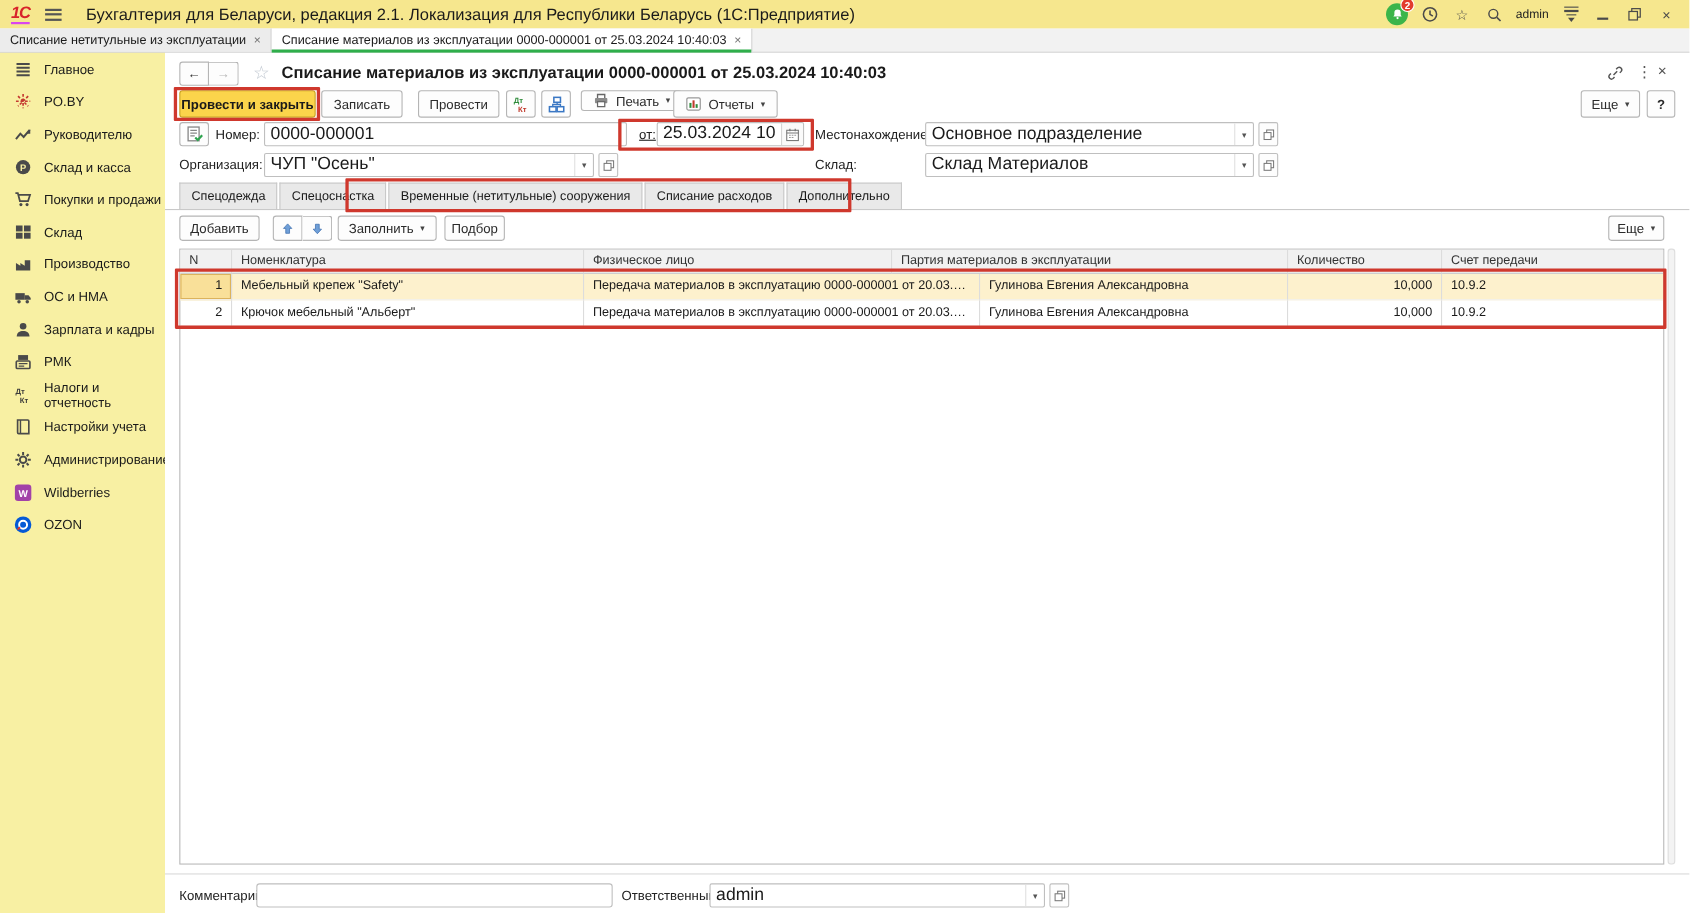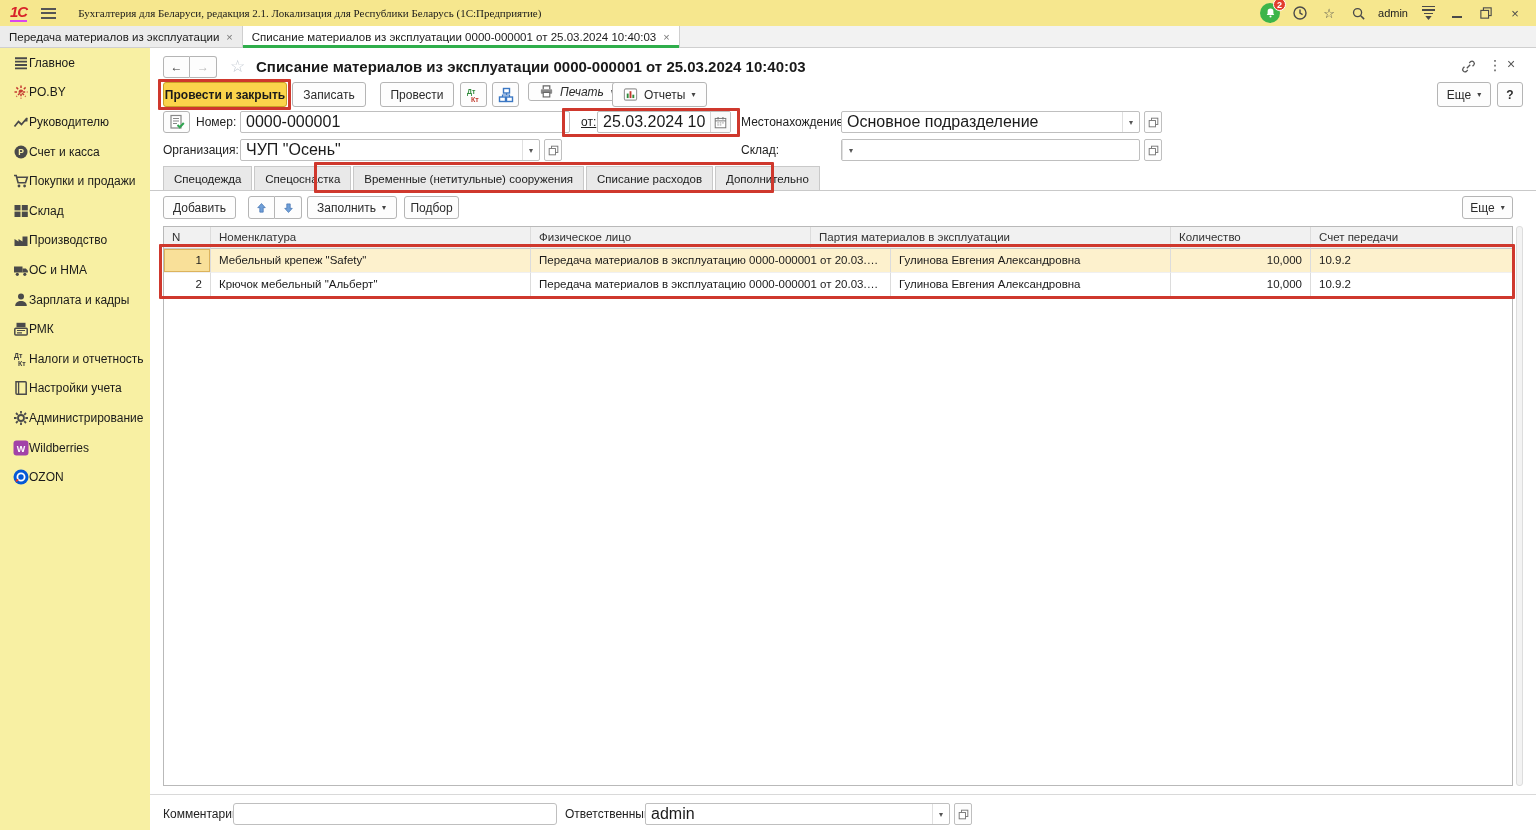--- a/index.html
+++ b/index.html
@@ -10,21 +10,21 @@
     -webkit-font-smoothing:antialiased;
   }
   
   .titlebar { position:absolute; left:0; top:0; width:1536px; height:26px;
     background:#f6e78e; display:flex; align-items:center; }
   .logo1c { font-weight:bold; font-size:15px; color:#d8232a; margin-left:10px;
     border-bottom:2px solid #d946ef; line-height:16px; letter-spacing:-1px; font-style:italic; }
   .hamb { width:15px; height:11px; margin-left:14px; border-top:2px solid #555;
     border-bottom:2px solid #555; position:relative; }
   .hamb::after { content:""; position:absolute; left:0; top:2.5px; width:100%; height:2px; background:#555; }
-  .tb-title { font-size:11px; margin-left:22px; color:#1a1a1a;font-family:Liberation Serif, serif; }
+  .tb-title { font-size:15px; margin-left:22px; color:#1a1a1a; }
   .tb-right { margin-left:auto; display:flex; align-items:center; gap:11px; padding-right:12px; }
   .tb-ic { width:18px; height:18px; display:flex; align-items:center; justify-content:center;
     font-size:13px; color:#4a4a4a; cursor:default; position:relative; }
   .bell-wrap { width:20px; height:20px; background:#3cb54a; border-radius:50%;
     display:flex; align-items:center; justify-content:center; position:relative; }
   .badge { position:absolute; top:-5px; right:-6px; min-width:13px; height:13px; background:#e23d2e;
     border-radius:7px; color:#fff; font-size:9px; font-weight:bold; display:flex;
     align-items:center; justify-content:center; padding:0 3px; border:1px solid #fff; }
   .tb-user { font-size:11px; color:#222; }
   .svc-lines { display:flex; flex-direction:column; gap:2px; align-items:center; }
@@ -34,21 +34,21 @@
   
   .tabbar { position:absolute; left:0; top:26px; width:1536px; height:22px; background:#f2f2f2;
     border-bottom:1px solid #cfcfcf; display:flex; }
   .wtab { display:flex; align-items:center; gap:7px; padding:0 9px; font-size:11.5px;
     border-right:1px solid #cfcfcf; background:#ececec; position:relative; cursor:default; }
   .wtab .x { color:#777; font-size:11px; }
   .wtab.active { background:#fff; }
   .wtab.active::after { content:""; position:absolute; left:0; right:0; bottom:-1px; height:3px; background:#2fae4b; }
   
   .sidebar { position:absolute; left:0; top:48px; width:150px; height:782px; background:#f8f0a3; }
-  .side-item { height:29.6px; display:flex; align-items:center; padding-left:13px; gap:0;
+  .side-item { height:29.6px; display:flex; align-items:center; padding-left:13px; gap:11px;
     font-size:12px; color:#1a1a1a; cursor:default; }
   .side-item svg { flex:0 0 auto; }
   
   .main { position:absolute; left:150px; top:48px; width:1386px; height:782px; background:#fff; }
   .abs { position:absolute; }
   .lbl { font-size:12px; color:#222; white-space:nowrap; }
   .btn { display:inline-flex; align-items:center; justify-content:center; gap:6px; height:24px;
     background:#fdfdfd; border:1px solid #b5b5b5; border-radius:3px; font-size:12px; color:#2b2b2b;
     padding:0 10px; cursor:default; white-space:nowrap; }
   .btn.primary { background:#fbd44b; border-color:#c9a227; font-weight:bold; color:#1a1a1a; }
@@ -149,21 +149,21 @@
           <rect x="4" y="1" width="9" height="9" fill="none" stroke="#4a4a4a" stroke-width="1.3"></rect>
           <rect x="1" y="4" width="9" height="9" fill="#f6e78e" stroke="#4a4a4a" stroke-width="1.3"></rect>
         </svg>
     </span>
     <span class="tb-ic">×</span>
   </div>
 </div>
 
 <div class="tabbar">
   <div class="wtab">
-    <span>Передача материалов из эксплуатации</span>
+    <span>Списание нетитульные из эксплуатации</span>
     <span class="x">×</span>
   </div>
   <div class="wtab active">
     <span>Списание материалов из эксплуатации 0000-000001 от 25.03.2024 10:40:03</span>
     <span class="x">×</span>
   </div>
 </div>
 
 <div class="sidebar">
   <div class="side-item">
@@ -183,21 +183,21 @@
         <path d="M1.5 12.5l4-5 3 3 5.5-6.5" fill="none" stroke="#4a4a4a" stroke-width="1.8"></path>
         <path d="M14.5 3.5v4h-4z" fill="#4a4a4a"></path>
       </svg>
     <span>Руководителю</span>
   </div>
   <div class="side-item">
     <svg width="16" height="16" viewBox="0 0 16 16">
         <circle cx="8" cy="8" r="6.5" fill="#4a4a4a"></circle>
         <text x="8" y="11" text-anchor="middle" font-size="8.5" fill="#f8f0a3" font-family="Liberation Sans, sans-serif" font-weight="bold">Р</text>
       </svg>
-    <span>Счет и касса</span>
+    <span>Склад и касса</span>
   </div>
   <div class="side-item">
     <svg width="16" height="16" viewBox="0 0 16 16">
         <path d="M1 2.5h2.2l1.9 7.3h7.4l1.8-5.6H4" fill="none" stroke="#4a4a4a" stroke-width="1.6"></path>
         <circle cx="6" cy="13" r="1.4" fill="#4a4a4a"></circle>
         <circle cx="11.6" cy="13" r="1.4" fill="#4a4a4a"></circle>
       </svg>
     <span>Покупки и продажи</span>
   </div>
   <div class="side-item">
@@ -316,21 +316,21 @@
       </svg>
   </button>
   <button class="btn icon-only abs" style="left:342px; top:34px; height:25px;">
     <svg width="16" height="16" viewBox="0 0 16 16">
         <rect x="5.5" y="1.5" width="6" height="4.5" fill="#fff" stroke="#3a77c4" stroke-width="1.4"></rect>
         <rect x="1.5" y="10" width="6" height="4.5" fill="#fff" stroke="#3a77c4" stroke-width="1.4"></rect>
         <rect x="8.5" y="10" width="6" height="4.5" fill="#fff" stroke="#3a77c4" stroke-width="1.4"></rect>
         <path d="M8.5 6v2M4.5 10V8h7v2" fill="none" stroke="#3a77c4" stroke-width="1.2"></path>
       </svg>
   </button>
-  <button class="btn abs" style="left:378px; top:34px; height:19px;font-style:italic;">
+  <button class="btn abs" style="left:378px; top:34px; height:19px;">
     <svg width="15" height="15" viewBox="0 0 16 16">
         <path d="M4.5 5.5V2h7v3.5" fill="none" stroke="#666" stroke-width="1.3"></path>
         <rect x="2" y="5.5" width="12" height="5" rx="0.8" fill="#8a8a8a"></rect>
         <rect x="4.5" y="9" width="7" height="4.8" fill="#fff" stroke="#666" stroke-width="1.2"></rect>
       </svg>
     <span>Печать</span>
       <span class="caret">▾</span>
   </button>
   <button class="btn abs" style="left:462px; top:34px; height:25px;">
     <svg width="15" height="15" viewBox="0 0 16 16">
@@ -391,20 +391,21 @@
     <span class="dd">▾</span>
   </div>
   <span class="openbtn abs" style="left:394px; top:91px;">
     <svg width="11" height="11" viewBox="0 0 14 14">
         <rect x="4.5" y="1.5" width="8" height="8" fill="#fff" stroke="#777" stroke-width="1.2"></rect>
         <rect x="1.5" y="4.5" width="8" height="8" fill="#fff" stroke="#777" stroke-width="1.2"></rect>
       </svg>
   </span>
   <span class="lbl abs" style="left:591px; top:95px;">Склад:</span>
   <div class="combo abs" style="left:691px; top:91px; width:299px;">
+    <input value="Склад Материалов" style="">
     <span class="dd">▾</span>
   </div>
   <span class="openbtn abs" style="left:994px; top:91px;">
     <svg width="11" height="11" viewBox="0 0 14 14">
         <rect x="4.5" y="1.5" width="8" height="8" fill="#fff" stroke="#777" stroke-width="1.2"></rect>
         <rect x="1.5" y="4.5" width="8" height="8" fill="#fff" stroke="#777" stroke-width="1.2"></rect>
       </svg>
   </span>
 
   <div class="dtabs">

